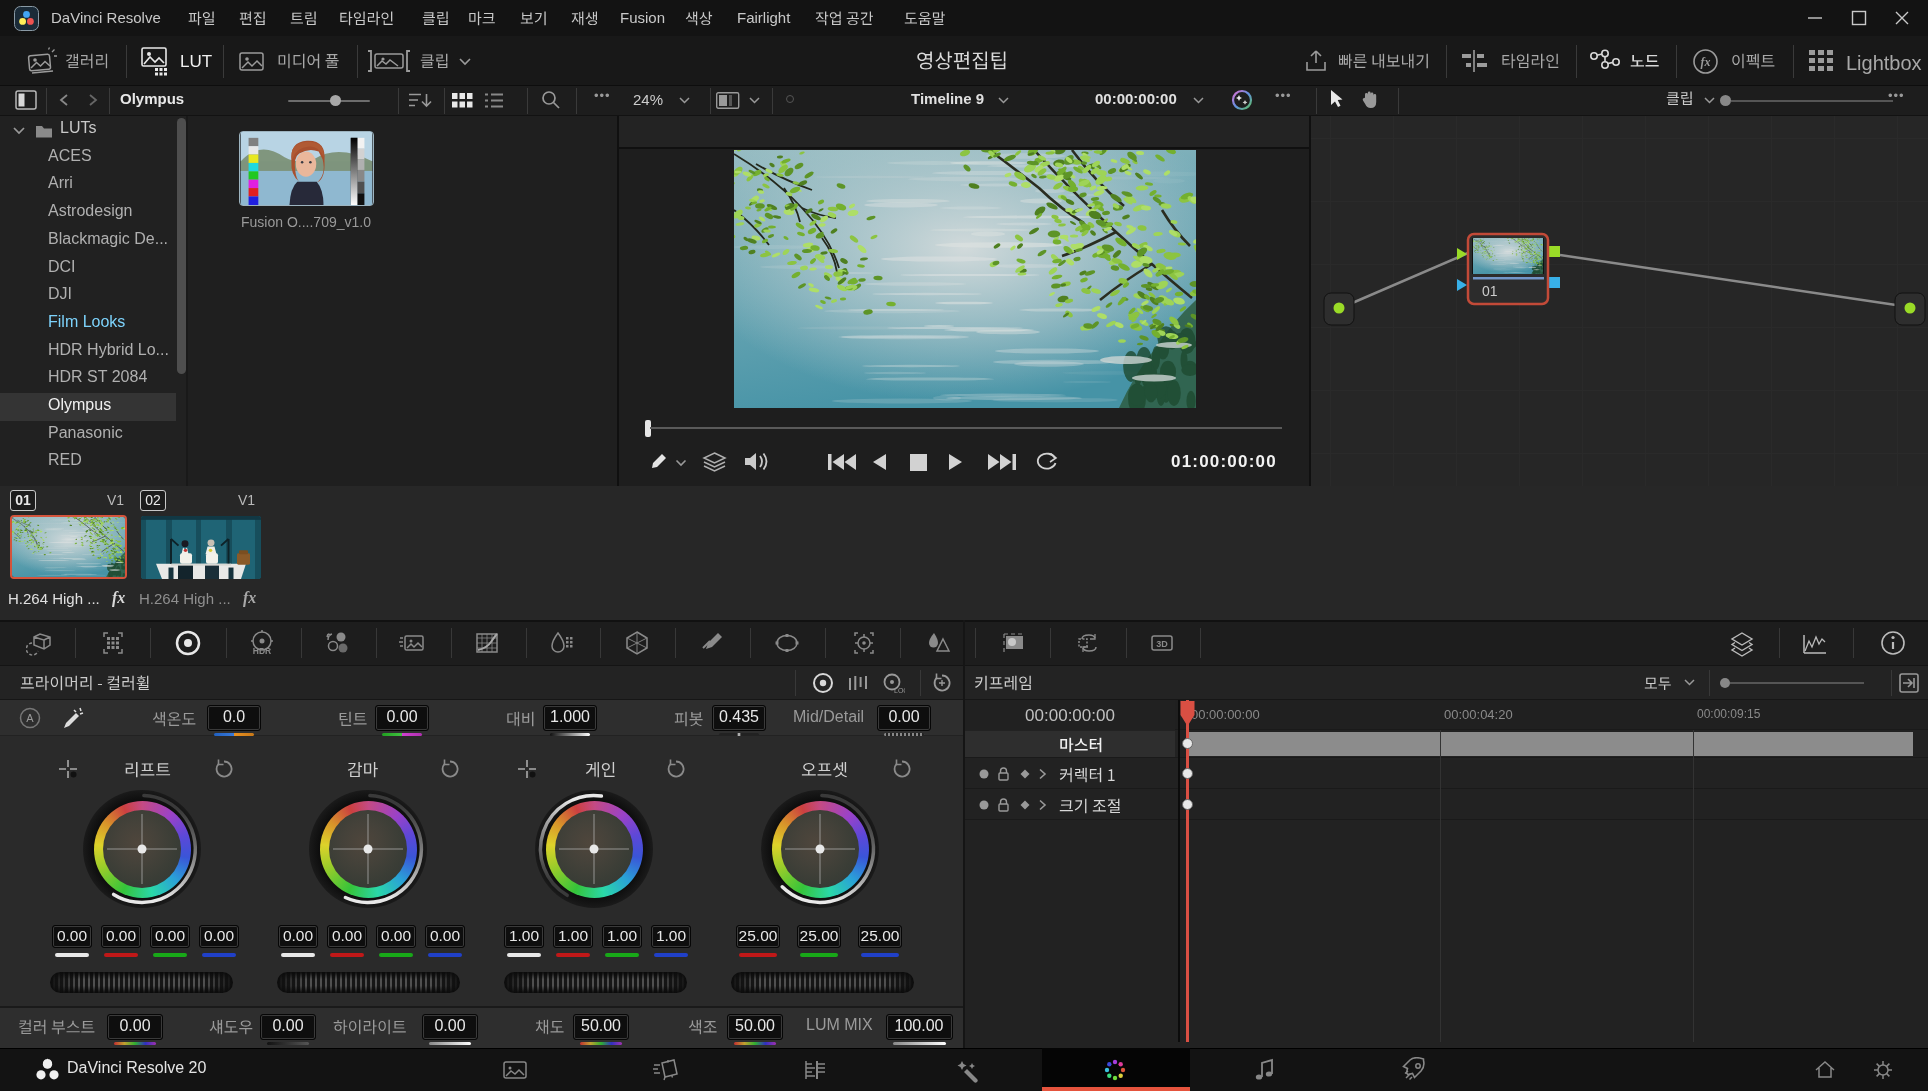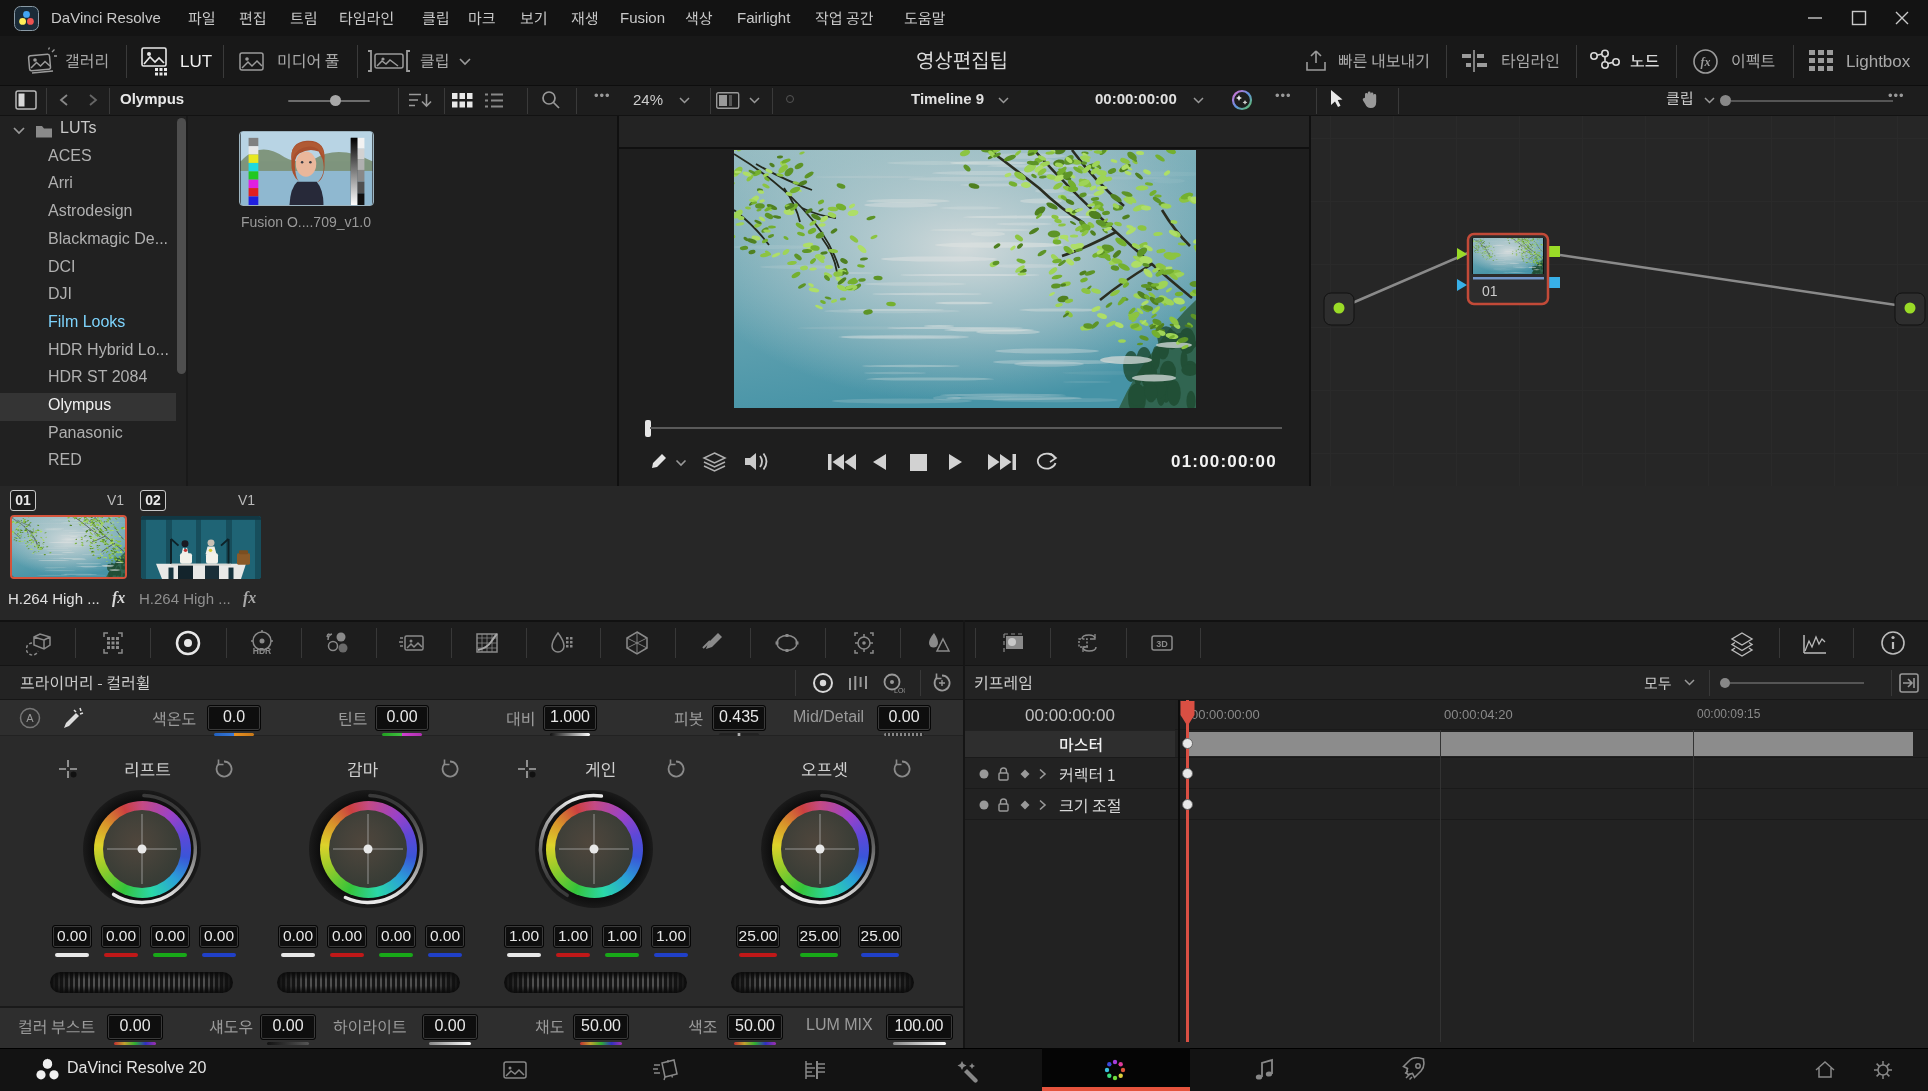--- a/index.html
+++ b/index.html
@@ -171,21 +171,21 @@
 <rect x="1" y="1" width="6" height="5"></rect>
       <rect x="10" y="1" width="6" height="5"></rect>
       <rect x="19" y="1" width="6" height="5"></rect>
 <rect x="1" y="9" width="6" height="5"></rect>
       <rect x="10" y="9" width="6" height="5"></rect>
       <rect x="19" y="9" width="6" height="5"></rect>
 <rect x="1" y="17" width="6" height="5"></rect>
       <rect x="10" y="17" width="6" height="5"></rect>
       <rect x="19" y="17" width="6" height="5"></rect>
 </svg>
-    <span class="abs" style="left:1846px;top:52px;font-size:17px;color:#a8a8a8">Lightbox</span>
+    <span class="abs" style="left:1846px;top:52px;font-size:20px;color:#a8a8a8">Lightbox</span>
     <div class="viewbar"></div>
     <svg class="abs" style="left:15px;top:90px" width="22" height="20">
 <rect x="1" y="1" width="20" height="18" rx="2" fill="none" stroke="#b8b8b8" stroke-width="1.5"></rect>
 <rect x="3.5" y="3.5" width="6" height="13" fill="#d8d8d8"></rect>
 </svg>
     <div class="vdiv" style="left:46px;top:88px;height:26px"></div>
     <svg class="abs" style="left:57px;top:93px" width="14" height="14">
       <path d="M10 2 L4 7 l6 5" stroke="#888" stroke-width="1.8" fill="none"></path>
     </svg>
     <svg class="abs" style="left:86px;top:93px" width="14" height="14">
@@ -1057,21 +1057,21 @@
     <div class="abs" style="left:0;top:486px;width:1928px;height:134px;background:#272727"></div>
     <div class="abs" style="left:10px;top:490px;width:26px;height:21px;border:1.5px solid #c8c8c8;border-radius:3px;background:#1c1c1c"></div>
     <span class="abs" style="left:23px;top:492px;font-size:14px;font-weight:bold;color:#e8e8e8;transform:translateX(-50%)">01</span>
     <span class="abs" style="left:107px;top:492px;font-size:14px;color:#b9b9b9">V1</span>
     <svg class="abs" style="left:10px;top:515px;border:2px solid #d4543c;border-radius:4px" width="117" height="64" viewBox="0 0 462 258" preserveAspectRatio="none">
       <use href="#water"></use>
     </svg>
     <span class="abs" style="left:8px;top:590px;font-size:15px;color:#e0e0e0">H.264 High ...</span>
     <span class="abs fx" style="left:112px;top:589px;color:#d8d8d8">fx</span>
     <div class="abs" style="left:140px;top:490px;width:26px;height:21px;border:1.5px solid #c8c8c8;border-radius:3px;background:#1c1c1c"></div>
-    <span class="abs" style="left:153px;top:492px;font-size:14px;font-weight:bold;color:#e8e8e8;transform:translateX(-50%)">02</span>
+    <span class="abs" style="left:153px;top:492px;font-size:14px;font-weight:normal;color:#e8e8e8;transform:translateX(-50%)">02</span>
     <span class="abs" style="left:238px;top:492px;font-size:14px;color:#b9b9b9">V1</span>
     <svg class="abs" style="left:141px;top:516px;border-radius:3px" width="120" height="63" viewBox="0 0 240 132" preserveAspectRatio="none">
       <use href="#studio"></use>
     </svg>
     <span class="abs" style="left:139px;top:590px;font-size:15px;color:#8e8e8e">H.264 High ...</span>
     <span class="abs fx" style="left:243px;top:589px;color:#a8a8a8">fx</span>
     <div class="abs" style="left:0;top:620px;width:1928px;height:46px;background:#1d1d1d;border-top:2px solid #111;border-bottom:1px solid #141414"></div>
     <div class="vdiv2" style="left:75px;top:628px;height:30px"></div>
     <div class="vdiv2" style="left:150px;top:628px;height:30px"></div>
     <div class="vdiv2" style="left:226px;top:628px;height:30px"></div>

